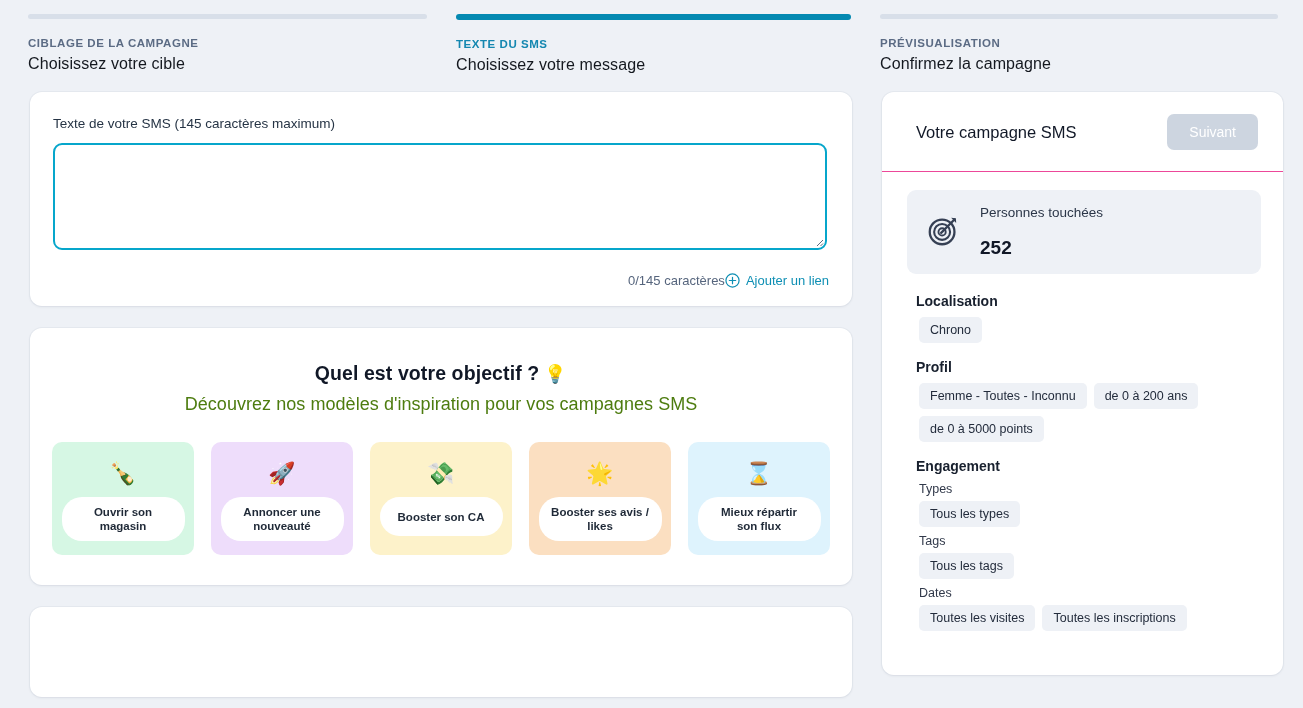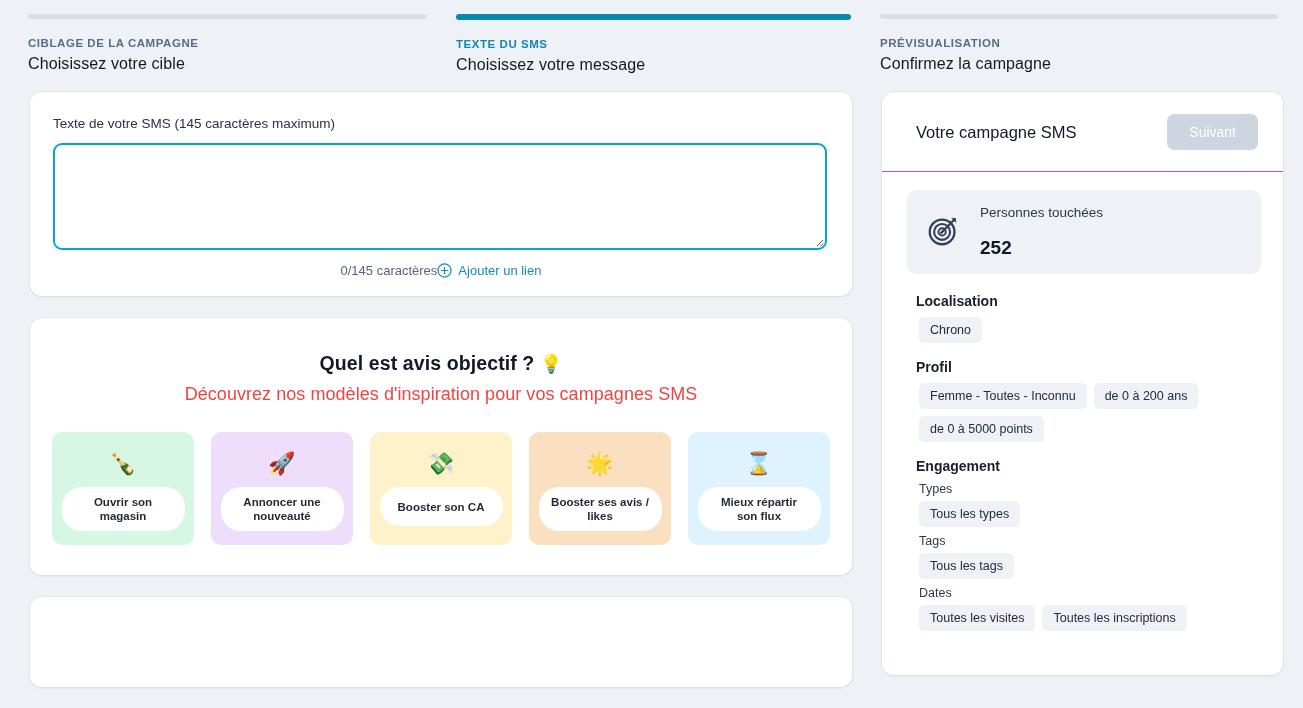--- a/index.html
+++ b/index.html
@@ -90,23 +90,23 @@
     resize: none;
     padding: 10px 12px;
     font-family: "Liberation Sans", sans-serif;
     font-size: 14px;
     color: #1f2937;
     background: #fff;
   }
 
   .sms-footer {
     display: flex;
-    justify-content: center;
-    align-items: center;
-    margin-top: 13px;
+    justify-content: flex-end;
+    align-items: center;
+    margin-top: 23px;
   }
   .char-count {
     font-size: 13px;
     color: #56657d;
   }
   .add-link {
     display: flex;
     align-items: center;
     gap: 6px;
     font-size: 13px;
@@ -133,21 +133,21 @@
   .obj-title {
     font-size: 19.5px;
     font-weight: bold;
     color: #111827;
     letter-spacing: .1px;
   }
   .obj-title .bulb { font-weight: normal; font-size: 18px; }
   .obj-sub {
     margin-top: 9px;
     font-size: 18px;
-    color: #ef4444;
+    color: #4d7c0f;
     letter-spacing: .05px;
   }
 
   .obj-grid {
     display: flex;
     gap: 17px;
     margin-top: 27px;
     justify-content: center;
   }
   .obj-tile {
@@ -316,21 +316,21 @@
               <path d="M8 4.6 V11.4 M4.6 8 H11.4" stroke="#0e8fb4" stroke-width="1.3" stroke-linecap="round"></path>
             </svg>
           </span>
           <span>Ajouter un lien</span>
         </div>
       </div>
     </div>
 
     <div class="card obj-card">
       <div class="obj-title">
-        <span>Quel est avis objectif ?</span>
+        <span>Quel est votre objectif ?</span>
         <span class="bulb">💡</span>
       </div>
       <div class="obj-sub">Découvrez nos modèles d'inspiration pour vos campagnes SMS</div>
 
       <div class="obj-grid">
 
         <div class="obj-tile" style="background: rgb(214, 247, 228);">
           <div class="obj-emoji">🍾</div>
           <div class="obj-pill">Ouvrir son magasin</div>
         </div>

